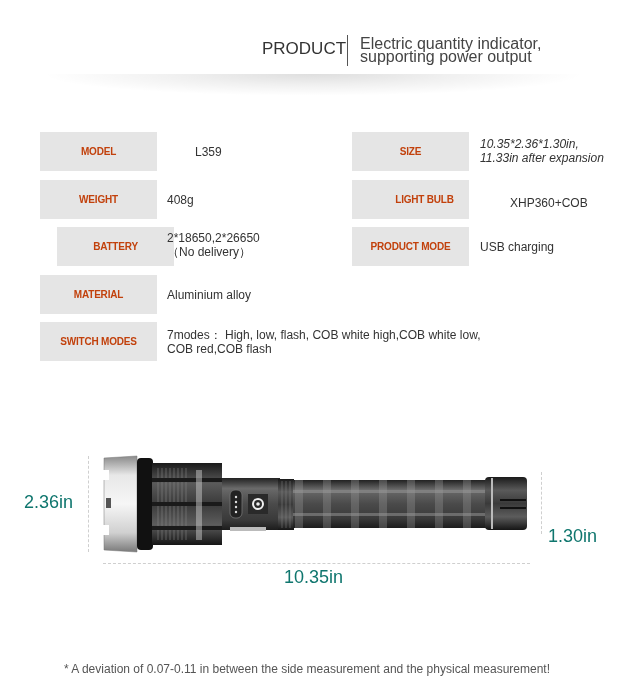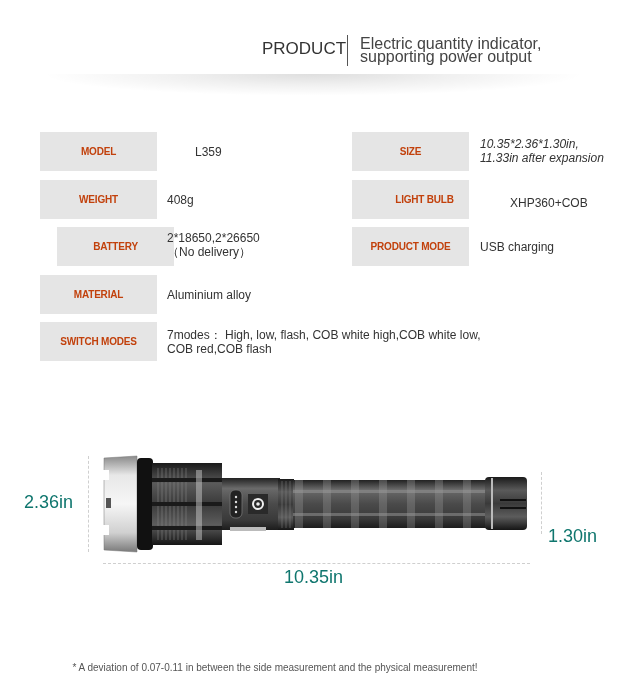--- a/index.html
+++ b/index.html
@@ -18,21 +18,21 @@
     
     .spec-label { position: absolute; width: 117px; height: 39px; background: #e5e5e5;
       color: #c2410c; font-weight: bold; font-size: 10px; display: flex; align-items: center; justify-content: center;
       letter-spacing: -0.2px; }
     .spec-value { position: absolute; font-size: 12px; line-height: 14px; color: #333; display: flex; align-items: center; height: 39px; }
     .spec-value .inner { white-space: pre-line; }
     .dim-label { position: absolute; font-size: 18px; color: #0f766e; }
     .vdots { position: absolute; width: 0; border-left: 1px dashed #cfcfcf; }
     .hdots { position: absolute; height: 0; border-top: 1px dashed #cfcfcf; }
 
-    .footer-note { position: absolute; left: 0; width: 550px; top: 662px; text-align: center; font-size: 10px; color: #555; }
+    .footer-note { position: absolute; left: 0; width: 550px; top: 662px; text-align: right; font-size: 12px; color: #555; }
   </style>
 </head>
 <body>
 
 <div class="header">
   <div class="product">PRODUCT</div>
   <div class="divider"></div>
   <div class="sub">
     <div>Electric quantity indicator,</div>
     <div>supporting power output</div>

